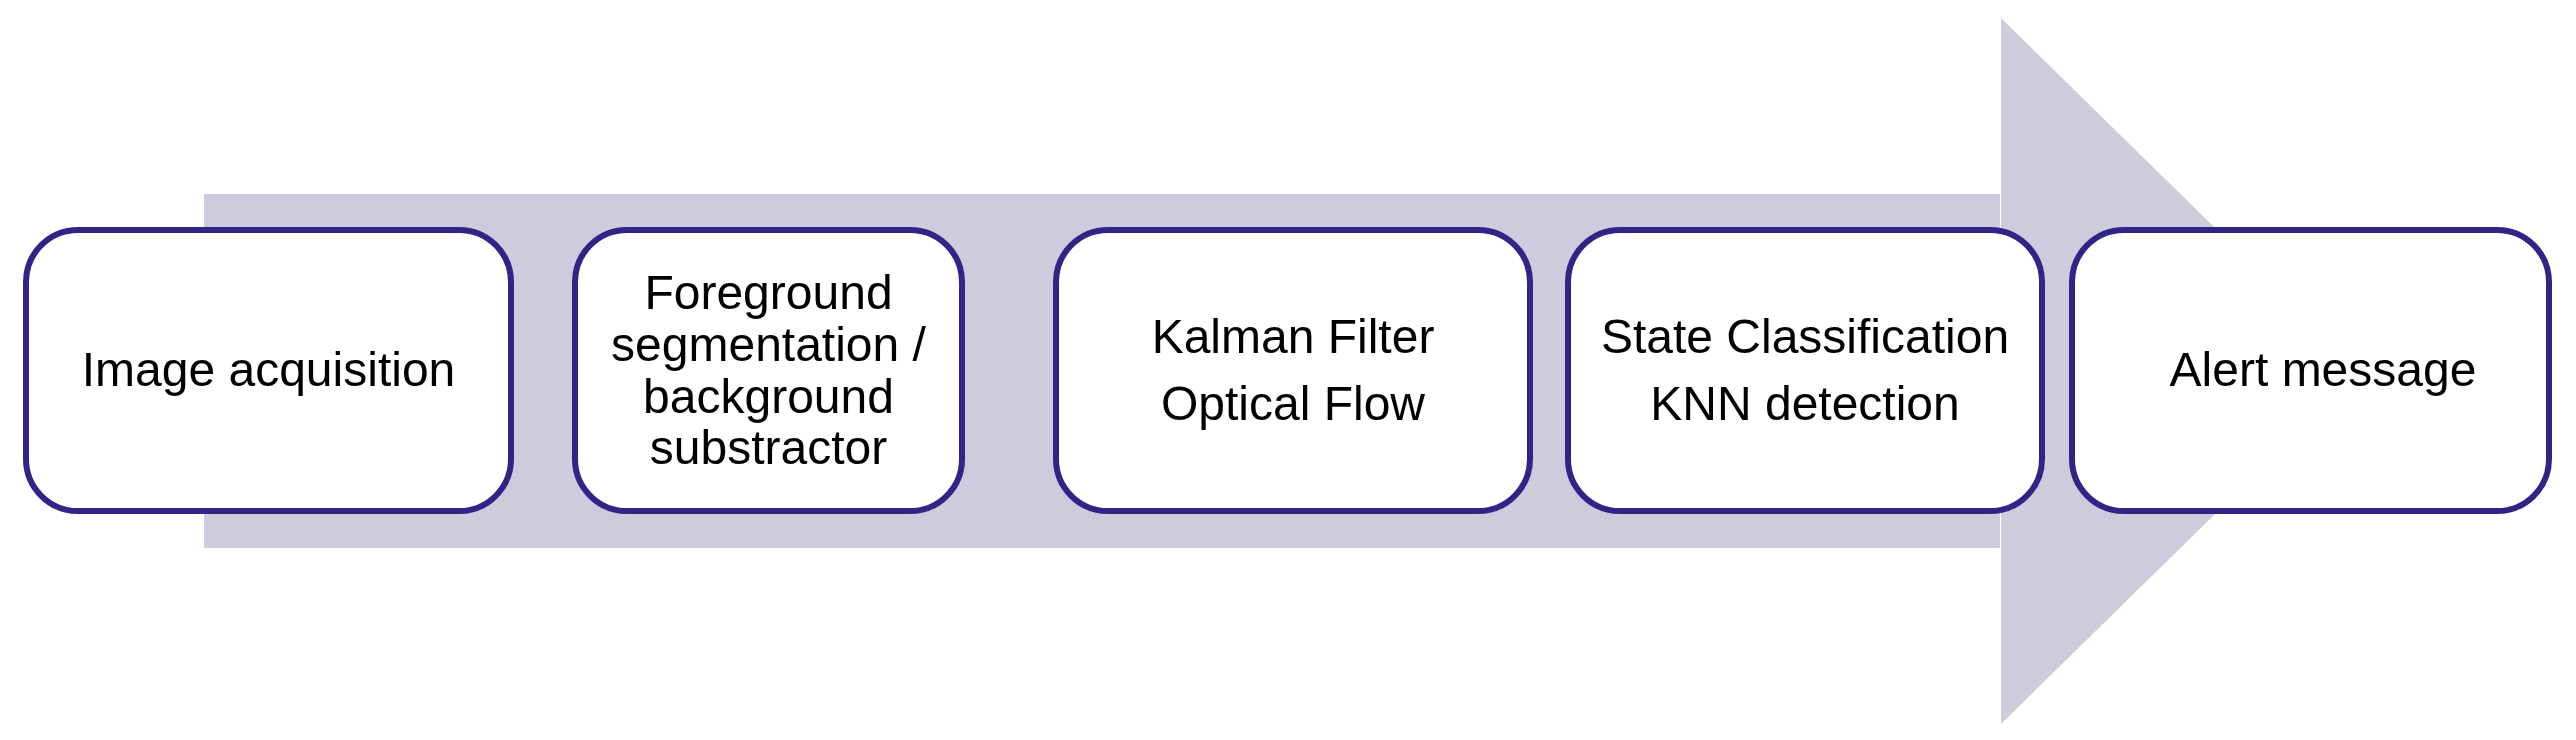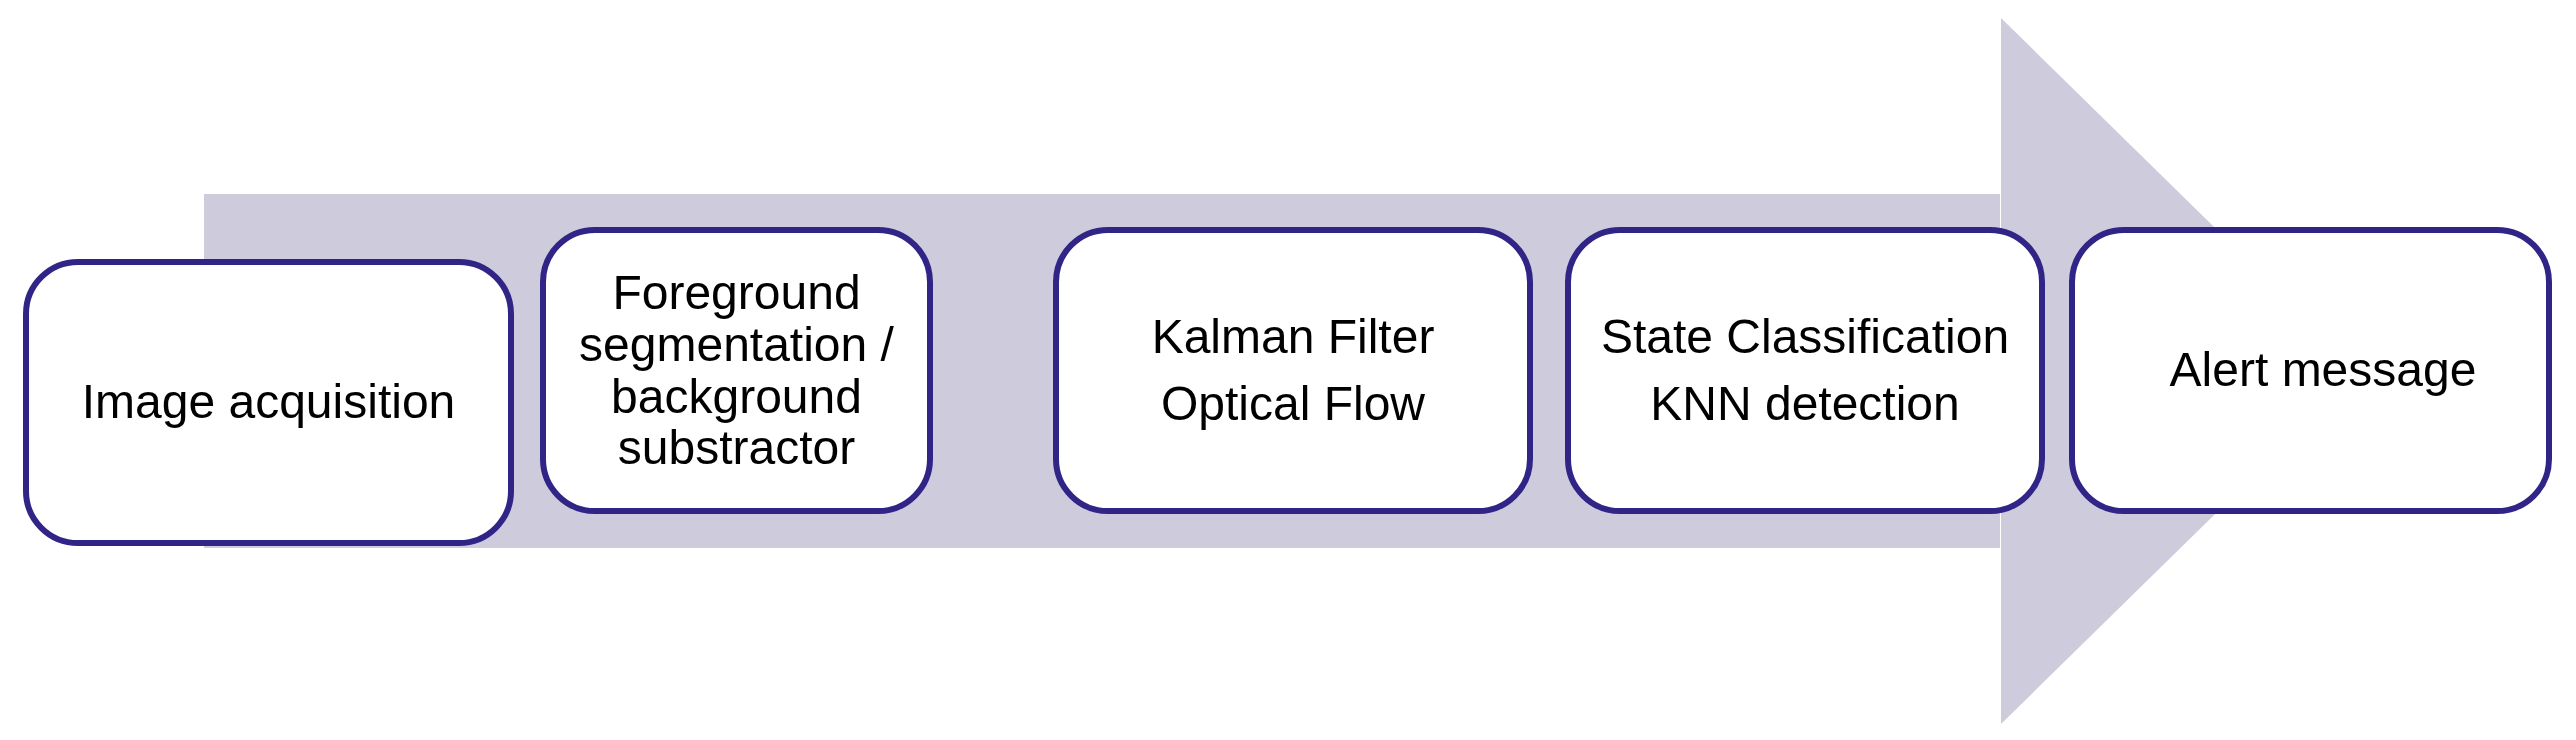--- a/index.html
+++ b/index.html
@@ -41,22 +41,22 @@
     top: 227px;
     height: 287px;
     box-sizing: border-box;
     background: var(--box-fill, #ffffff);
     border: 6.3px solid var(--box-border, #312487);
     border-radius: 55px;
     display: flex;
     align-items: center;
     justify-content: center;
   }
-  .step-box.s1 { left: 23px;   width: 491px; margin-top: 32px; }
-  .step-box.s2 { left: 540px;  width: 393px; }
+  .step-box.s1 { left: 23px;   width: 491px; }
+  .step-box.s2 { left: 572px;  width: 393px; }
   .step-box.s3 { left: 1053px; width: 480px; }
   .step-box.s4 { left: 1565px; width: 480px; justify-content: flex-end; }
   .step-box.s5 { left: 2069px; width: 483px; padding-left: 25px; }
 
   .step-lines {
     width: 100%;
     text-align: center;
     font-size: 48px;
     color: var(--text, #000000);
   }

